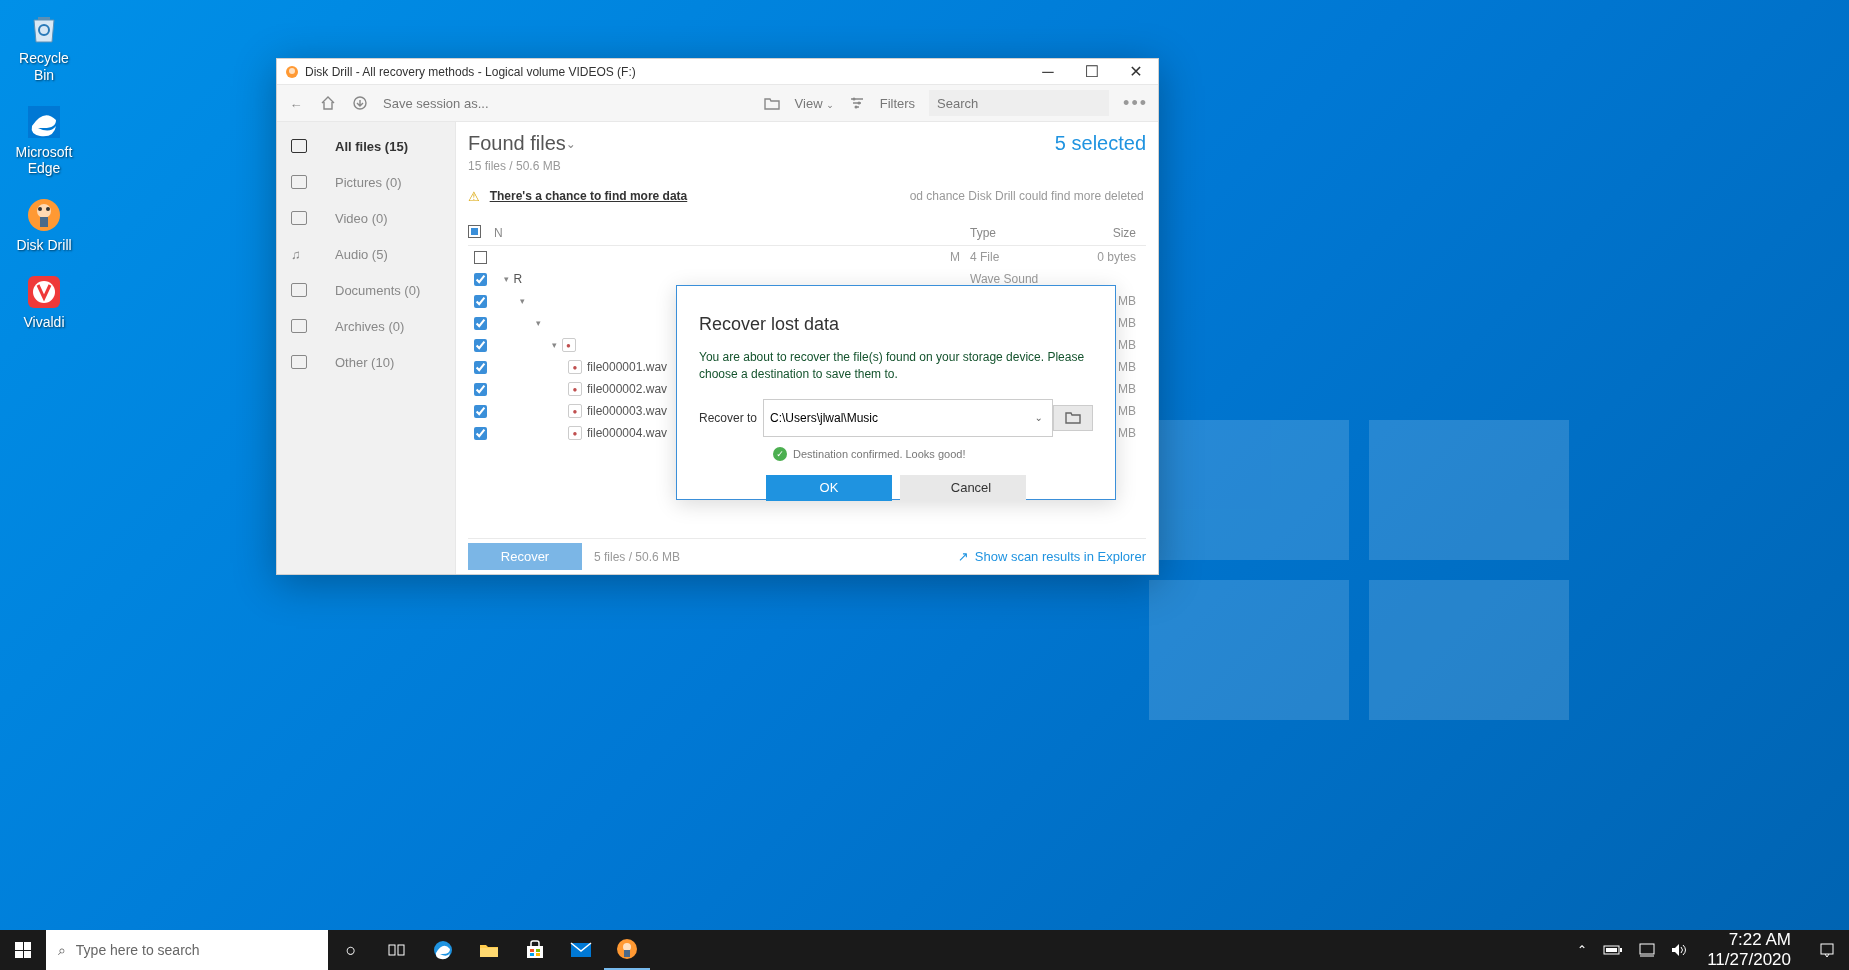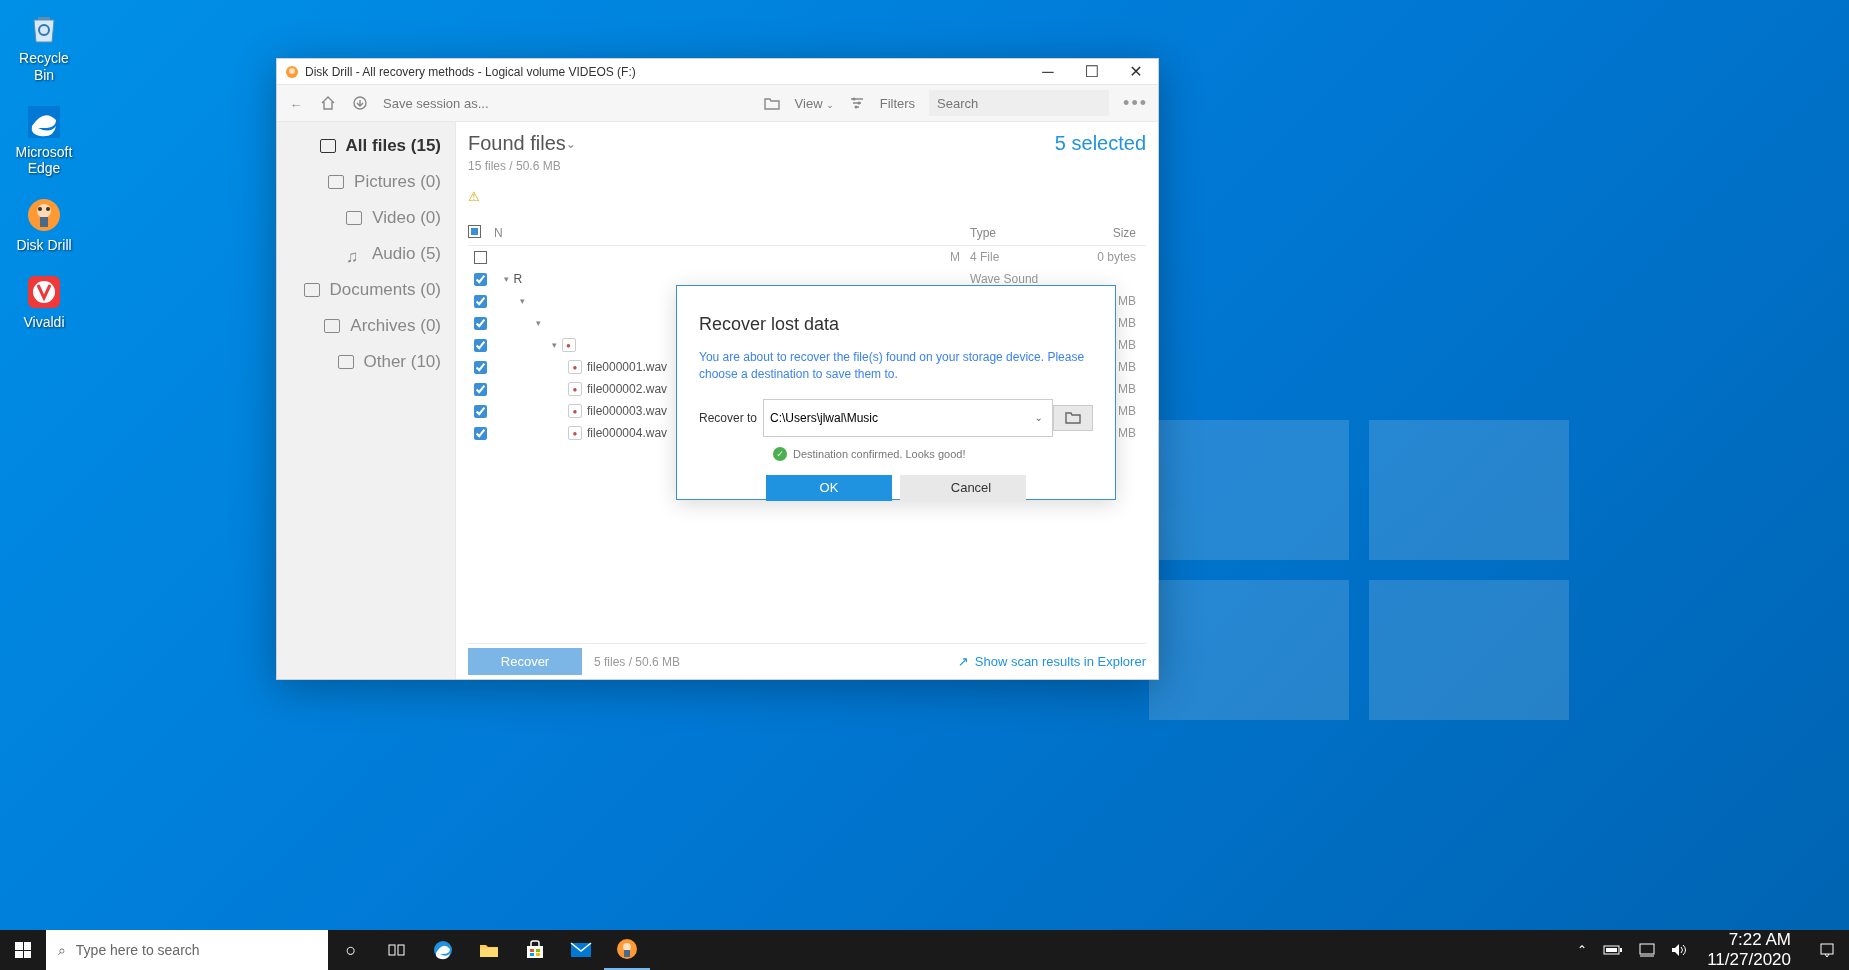--- a/index.html
+++ b/index.html
@@ -14,37 +14,37 @@
 .bg-logo .q3 { left: 0; bottom: 0; }
 .bg-logo .q4 { right: 0; bottom: 0; }
 
 
 .desktop-icons { position: absolute; left: 8px; top: 8px; display: flex; flex-direction: column; gap: 18px; align-items: center; }
 .d-icon { width: 72px; text-align: center; cursor: pointer; }
 .d-icon .ico { width: 40px; height: 40px; margin: 0 auto 2px; display: flex; align-items: center; justify-content: center; }
 .d-icon .lbl { font-size: 14px; color: #fff; text-shadow: 1px 1px 2px rgba(0,0,0,0.6); line-height: 1.2; }
 
 
-.app-window { position: absolute; left: 276px; top: 58px; width: 883px; height: 622px; background: #fff; box-shadow: 0 8px 40px rgba(0,0,0,0.3); border: 1px solid #d0d0d0; display: flex; flex-direction: column; }
+.app-window { position: absolute; left: 276px; top: 58px; width: 883px; height: 517px; background: #fff; box-shadow: 0 8px 40px rgba(0,0,0,0.3); border: 1px solid #d0d0d0; display: flex; flex-direction: column; }
 .titlebar { height: 26px; display: flex; align-items: center; padding-left: 8px; background: #fff; border-bottom: 1px solid #e8e8e8; }
 .titlebar .app-ico { width: 14px; height: 14px; margin-right: 6px; }
 .titlebar .ttl { font-size: 12px; color: #333; flex: 1; }
 .win-controls { display: flex; }
 .win-controls div { width: 44px; height: 26px; display: flex; align-items: center; justify-content: center; cursor: pointer; color: #333; }
 
 .toolbar { height: 37px; background: #f6f6f6; border-bottom: 1px solid #e8e8e8; display: flex; align-items: center; padding: 0 10px; gap: 14px; color: #888; font-size: 13px; }
 .tb-ico { width: 18px; height: 18px; display: flex; align-items: center; justify-content: center; cursor: pointer; color: #888; }
 .tb-txt { color: #777; cursor: pointer; }
 .tb-spacer { flex: 1; }
 .tb-search { background: #eee; width: 180px; height: 26px; border: none; padding: 0 8px; font-size: 13px; color: #888; }
 .tb-dots { font-size: 18px; letter-spacing: 2px; cursor: pointer; color: #999; }
 
 .app-body { flex: 1; display: flex; min-height: 0; }
 .sidebar { width: 179px; background: #f1f1f1; border-right: 1px solid #e8e8e8; display: flex; flex-direction: column; padding-top: 6px; }
-.sb-item { height: 36px; display: flex; align-items: center; gap: 10px; padding: 0 14px; color: #888; font-size: 17px; cursor: pointer; justify-content: flex-end; }
+.sb-item { height: 36px; display: flex; align-items: center; gap: 28px; padding: 0 14px; color: #888; font-size: 13px; cursor: pointer; }
 .sb-item.active { color: #333; font-weight: 600; }
 .sb-ico { width: 16px; height: 14px; border: 1.5px solid currentColor; border-radius: 2px; }
 
 .main { flex: 1; display: flex; flex-direction: column; padding: 10px 12px 0 12px; position: relative; min-width: 0; }
 .header-row { display: flex; align-items: flex-end; justify-content: space-between; margin-bottom: 4px; }
 .found-title { font-size: 20px; color: #555; display: flex; align-items: center; gap: 0; }
 .selected-count { color: #1f93e0; font-size: 20px; }
 .sub-count { font-size: 12px; color: #999; margin-bottom: 10px; }
 
 .warning-row { display: flex; gap: 10px; font-size: 12px; color: #555; padding: 6px 0; }
@@ -72,21 +72,21 @@
 .cb-header.mixed::after { content: ''; position: absolute; left: 2px; right: 2px; top: 2px; bottom: 2px; background: #3a8fd9; }
 
 .bottom-bar { height: 36px; border-top: 1px solid #eaeaea; display: flex; align-items: center; margin-top: 4px; }
 .recover-btn { background: #7bb6e6; color: #fff; width: 114px; height: 27px; display: flex; align-items: center; justify-content: center; font-size: 13px; margin-right: 12px; cursor: pointer; }
 .bottom-count { font-size: 12px; color: #999; }
 .bottom-link { margin-left: auto; display: flex; align-items: center; gap: 6px; color: #1f93e0; font-size: 13px; cursor: pointer; }
 
 
 .modal { position: absolute; left: 220px; top: 163px; width: 440px; height: 215px; background: #fff; border: 1px solid #3a8fd9; box-shadow: 0 4px 20px rgba(0,0,0,0.15); padding: 28px 22px 18px; display: flex; flex-direction: column; z-index: 100; }
 .modal h2 { font-size: 18px; font-weight: 400; color: #333; margin-bottom: 14px; }
-.modal p { font-size: 12px; color: #3b82f6; line-height: 1.4; margin-bottom: 16px; }
+.modal p { font-size: 12px; color: #14532d; line-height: 1.4; margin-bottom: 16px; }
 .modal-row { display: flex; align-items: center; gap: 0; }
 .modal-row label { font-size: 12px; color: #333; width: 64px; }
 .modal-row input { flex: 1; height: 26px; border: 1px solid #ccc; padding: 18px 6px; font-size: 12px; background: #fff; }
 .modal-row .browse { width: 40px; height: 26px; background: #e8e8e8; border: 1px solid #ccc; display: flex; align-items: center; justify-content: center; cursor: pointer; color: #666; }
 .confirm-row { display: flex; align-items: center; gap: 6px; margin: 10px 0 14px 74px; font-size: 11px; color: #777; }
 .confirm-ico { width: 14px; height: 14px; border-radius: 50%; background: #4caf50; color: #fff; display: flex; align-items: center; justify-content: center; font-size: 9px; }
 .modal-btns { display: flex; justify-content: center; gap: 8px; }
 .modal-btns button { width: 126px; height: 26px; border: none; font-size: 13px; cursor: pointer; }
 .btn-ok { background: #1f93e0; color: #fff; }
 .btn-cancel { background: #e8e8e8; color: #333; padding-left: 16px; }
@@ -247,20 +247,24 @@
         <div class="found-title">
             <span>Found files</span> 
             <span style="font-size:12px;color:#888">⌄</span>
           </div>
         <div class="selected-count">5 selected</div>
       </div>
       <div class="sub-count">15 files / 50.6 MB</div>
 
       <div class="warning-row">
         <span class="warn-ico">⚠</span>
+        <div style="flex:1">
+          <span class="head">There's a chance to find more data</span>
+          <div class="tail" style="margin-left:420px;margin-top:-14px">od chance Disk Drill could find more deleted</div>
+        </div>
       </div>
 
       <div class="list-header">
         <div class="chk"><span class="cb-header mixed"></span></div>
         <div class="col-name">N</div>
         <div class="col-type">Type</div>
         <div class="col-size">Size</div>
       </div>
 
       <div class="file-row">

